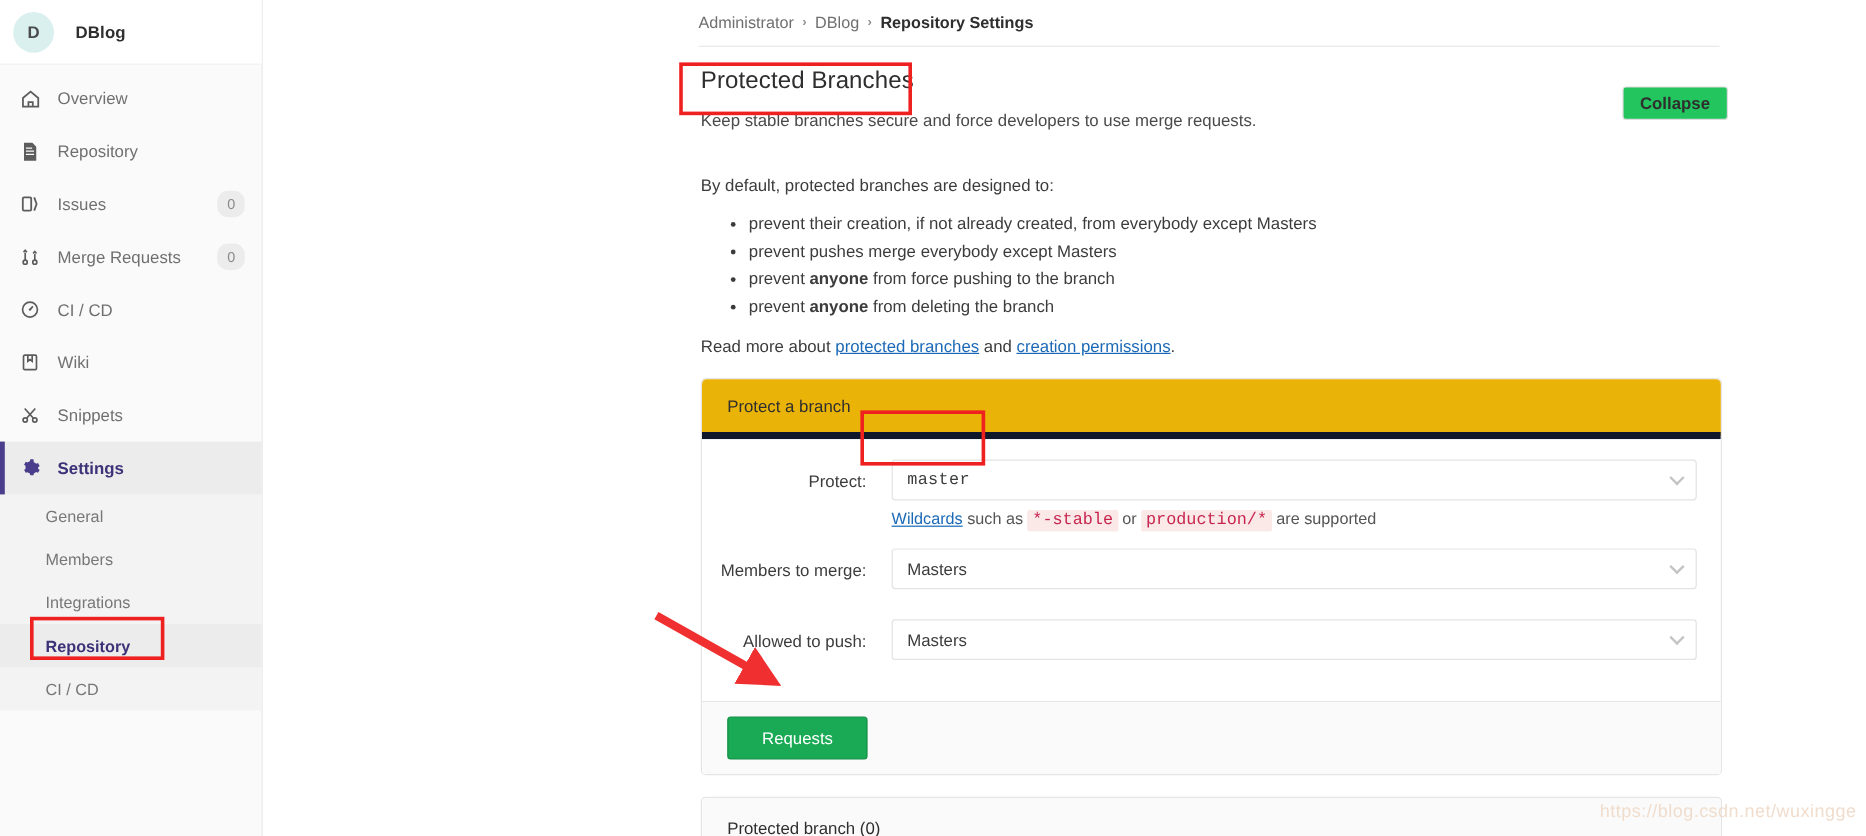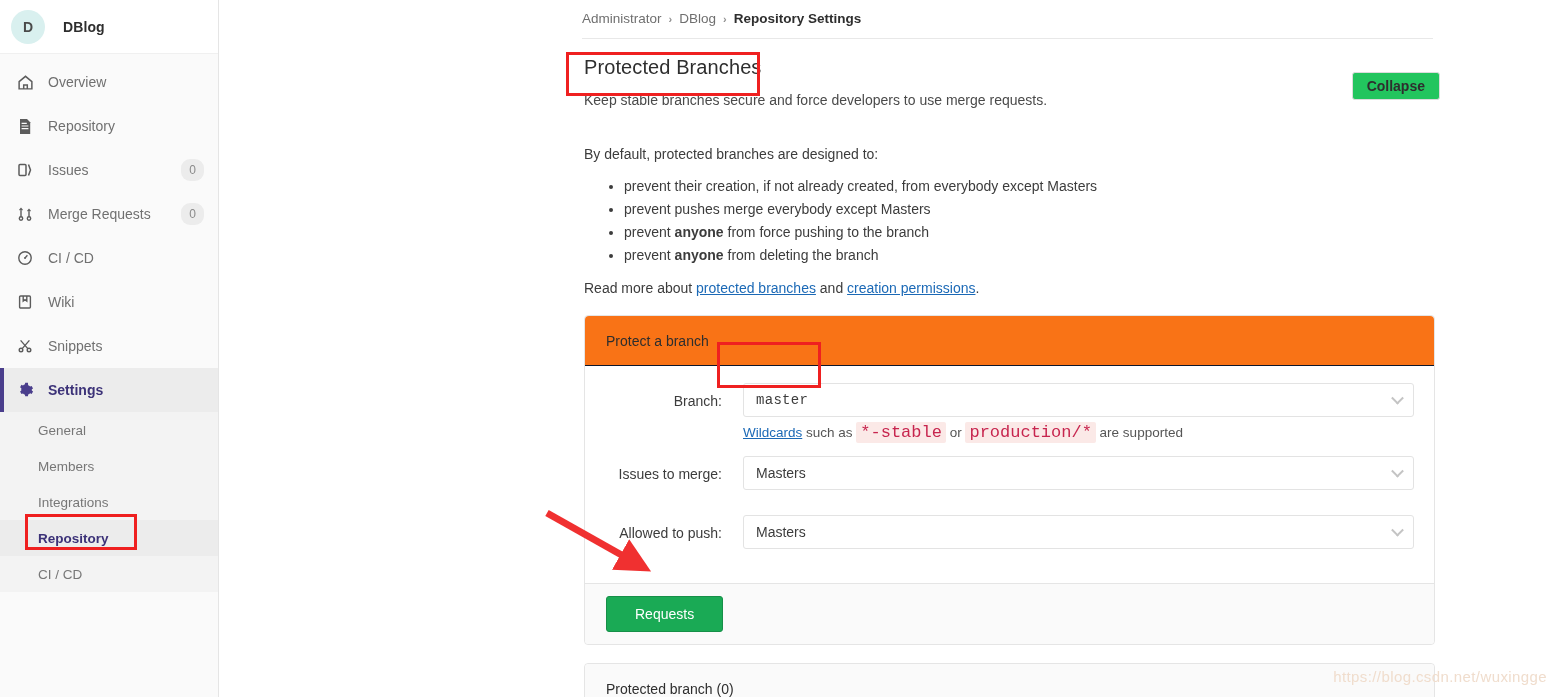--- a/index.html
+++ b/index.html
@@ -134,22 +134,22 @@
   
   .panel {
     margin-top: 19px; margin-left: 2px;
     width: 851px;
     border: 1px solid #e5e5e5; border-radius: 4px;
     background: #fff;
   }
   .panel-head {
     height: 50px; display: flex; align-items: center;
     padding-left: 21px;
-    background: #f97316;
-    border-bottom: 1px solid #0f172a;
+    background: #eab308;
+    border-bottom: 6px solid #0f172a;
     border-radius: 4px 4px 0 0;
     font-size: 14px; color: #2e2e2e;
   }
   .panel-body { padding: 17px 20px 14px 0; }
 
   .form-row { display: flex; align-items: flex-start; margin-bottom: 13px; }
   .form-label {
     width: 158px; flex: 0 0 158px;
     text-align: right; padding-top: 9px; padding-right: 21px;
     font-size: 14px; color: #3c3c3c; line-height: 19px;
@@ -170,21 +170,21 @@
     position: absolute; right: 11px; top: 50%; transform: translateY(-60%);
     width: 9px; height: 9px;
     border-right: 2px solid #c4c4c4; border-bottom: 2px solid #c4c4c4;
     transform: translateY(-70%) rotate(45deg);
   }
   .help {
     margin-top: 7px; font-size: 13.5px; color: #555; line-height: 18px;
   }
   code.wc {
     background: #fbe9e7; color: #c7254e;
-    font-family: "Liberation Mono", monospace; font-size: 17px;
+    font-family: "Liberation Mono", monospace; font-size: 14px;
     padding: 1px 4px; border-radius: 2px;
   }
 
   .panel-foot {
     border-top: 1px solid #e5e5e5;
     background: #fafafa;
     padding: 12px 0 12px 21px;
     border-radius: 0 0 4px 4px;
   }
   .btn-protect {
@@ -375,34 +375,34 @@
       <div class="readmore">
         <span>Read more about </span><a class="lnk" href="#">protected branches</a><span> and </span><a class="lnk" href="#">creation permissions</a><span>.</span>
       </div>
 
       <div class="panel">
         <div class="panel-head">Protect a branch</div>
 
         <div class="panel-body">
 
           <div class="form-row">
-            <div class="form-label">Branch:</div>
+            <div class="form-label">Protect:</div>
             <div class="form-ctrl">
               <div class="select-box mono">
                 <span>master</span>
                 <span class="caret"></span>
               </div>
               <div class="help">
                 <a class="lnk" href="#">Wildcards</a><span> such as </span><code class="wc">*-stable</code><span> or </span><code class="wc">production/*</code><span> are supported</span>
               </div>
             </div>
           </div>
 
           <div class="form-row" style="margin-top:14px;">
-            <div class="form-label">Issues to merge:</div>
+            <div class="form-label">Members to merge:</div>
             <div class="form-ctrl">
               <div class="select-box">
                 <span>Masters</span>
                 <span class="caret"></span>
               </div>
             </div>
           </div>
 
           <div class="form-row" style="margin-top:25px;margin-bottom:20px;">
             <div class="form-label">Allowed to push:</div>

